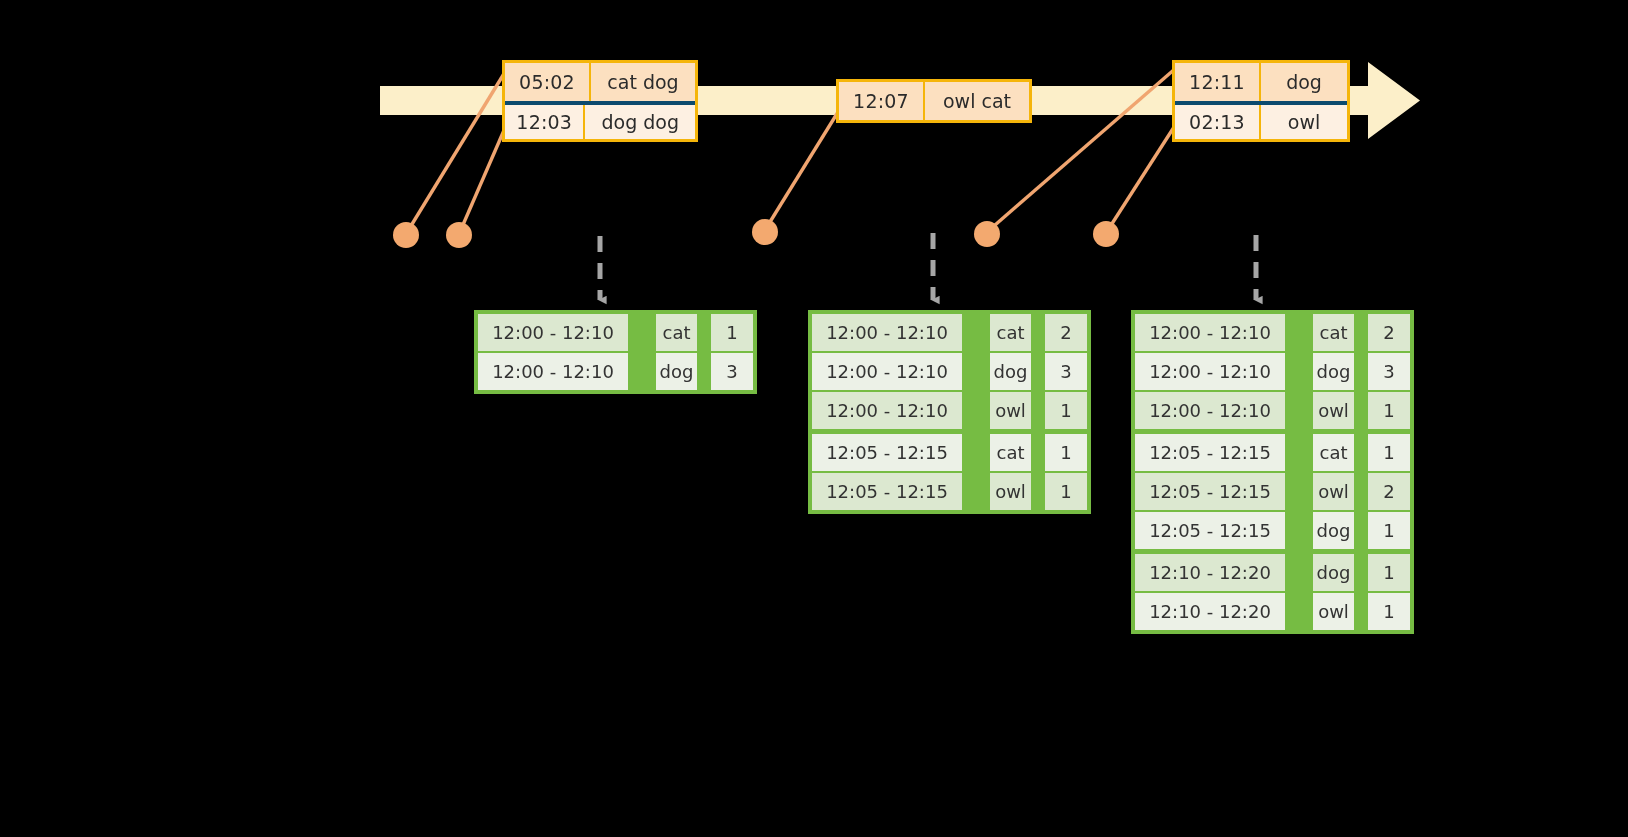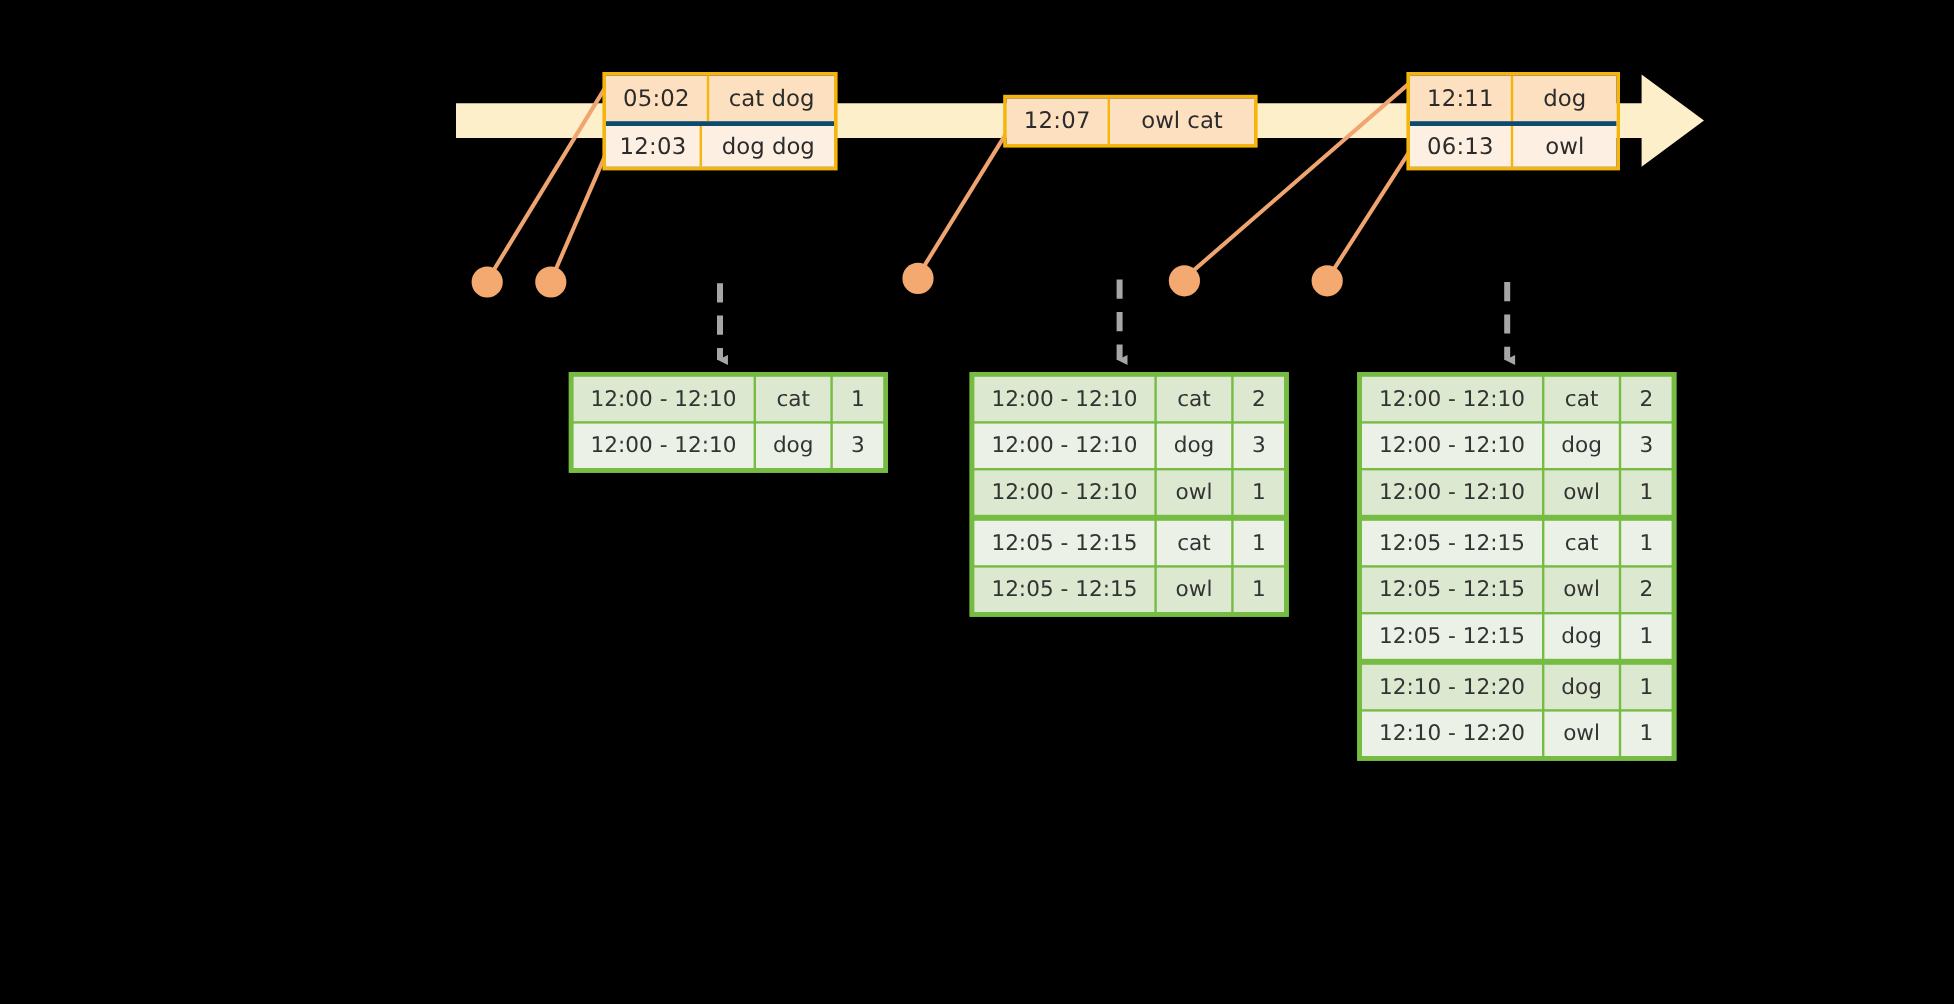--- a/index.html
+++ b/index.html
@@ -64,35 +64,36 @@
     position: absolute;
     border: 4px solid #76BC43;
     display: flex;
     flex-direction: column;
     background: #76BC43;
     z-index: 5;
   }
   .res-row {
     display: flex;
     height: 37px;
+    gap: 12px;
   }
   .res-row + .res-row { margin-top: 2px; }
   .res-row.grp-sep { margin-top: 5px; }
   .res-cell {
     display: flex;
     align-items: center;
     justify-content: center;
     font-size: 18px;
     color: #333333;
     white-space: nowrap;
   }
   .res-row.shade-a .res-cell { background: #DCE8D0; }
   .res-row.shade-b .res-cell { background: #ECF1E7; }
   .c-window { width: 150px; }
-  .c-word   { width: 62px;  margin-left: 2px; }
+  .c-word   { width: 41px;  margin-left: 16px; }
   .c-count  { width: 42px;  margin-left: 2px; }
 </style>
 </head>
 <body>
 
 <div id="stage">
 
   <svg class="layer" viewBox="0 0 1628 837">
     <defs>
       <marker id="dashhead" markerWidth="10" markerHeight="10" refX="4.2" refY="7.6" orient="auto" markerUnits="userSpaceOnUse">
@@ -130,34 +131,34 @@
     <div class="evt-row shade-a">
       <div class="evt-time">05:02</div>
       <div class="evt-words">cat dog</div>
     </div>
     <div class="evt-row shade-b">
       <div class="evt-time">12:03</div>
       <div class="evt-words">dog dog</div>
     </div>
   </div>
 
-  <div class="evt-box" style="left:836px; top:79px; width:212px;">
+  <div class="evt-box" style="left:836px; top:79px; width:196px;">
     <div class="evt-row shade-a">
       <div class="evt-time">12:07</div>
       <div class="evt-words">owl cat</div>
     </div>
   </div>
 
   <div class="evt-box" style="left:1172px; top:60px; width:178px;">
     <div class="evt-row shade-a">
       <div class="evt-time">12:11</div>
       <div class="evt-words">dog</div>
     </div>
     <div class="evt-row shade-b">
-      <div class="evt-time">06:13</div>
+      <div class="evt-time">02:13</div>
       <div class="evt-words">owl</div>
     </div>
   </div>
 
   <div class="res-table" id="res1" style="left:474px; top:310px;">
       <div class="res-row shade-a">
         <div class="res-cell c-window">12:00 - 12:10</div>
         <div class="res-cell c-word">cat</div>
         <div class="res-cell c-count">1</div>
       </div>

